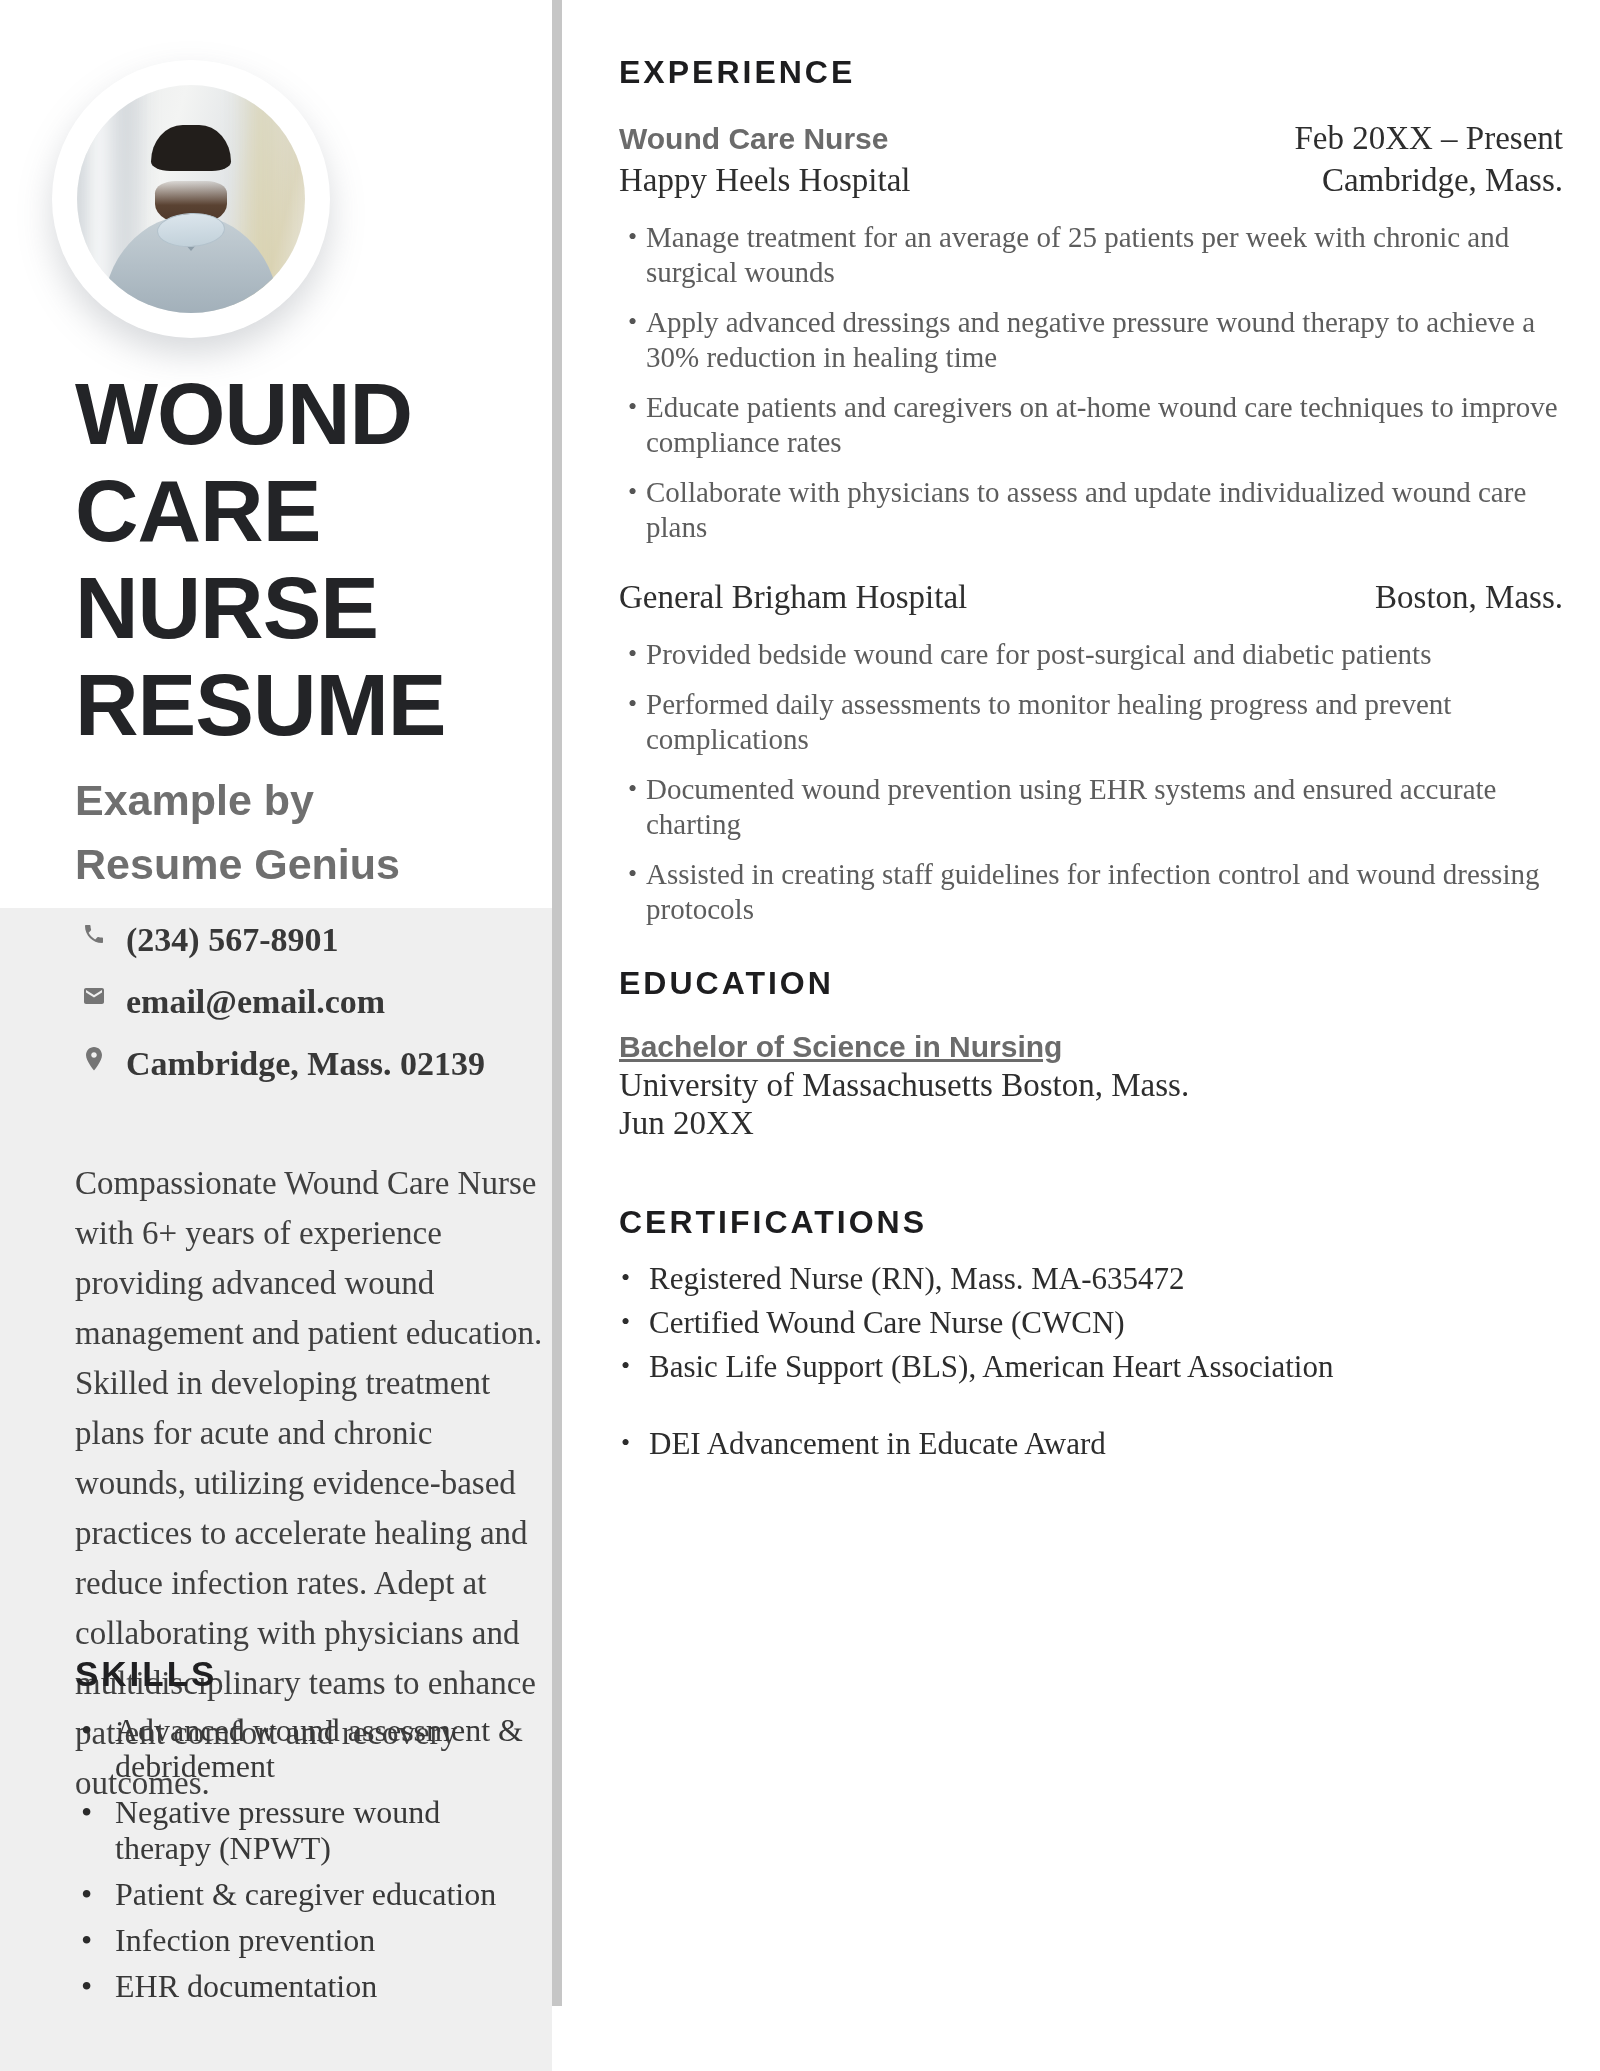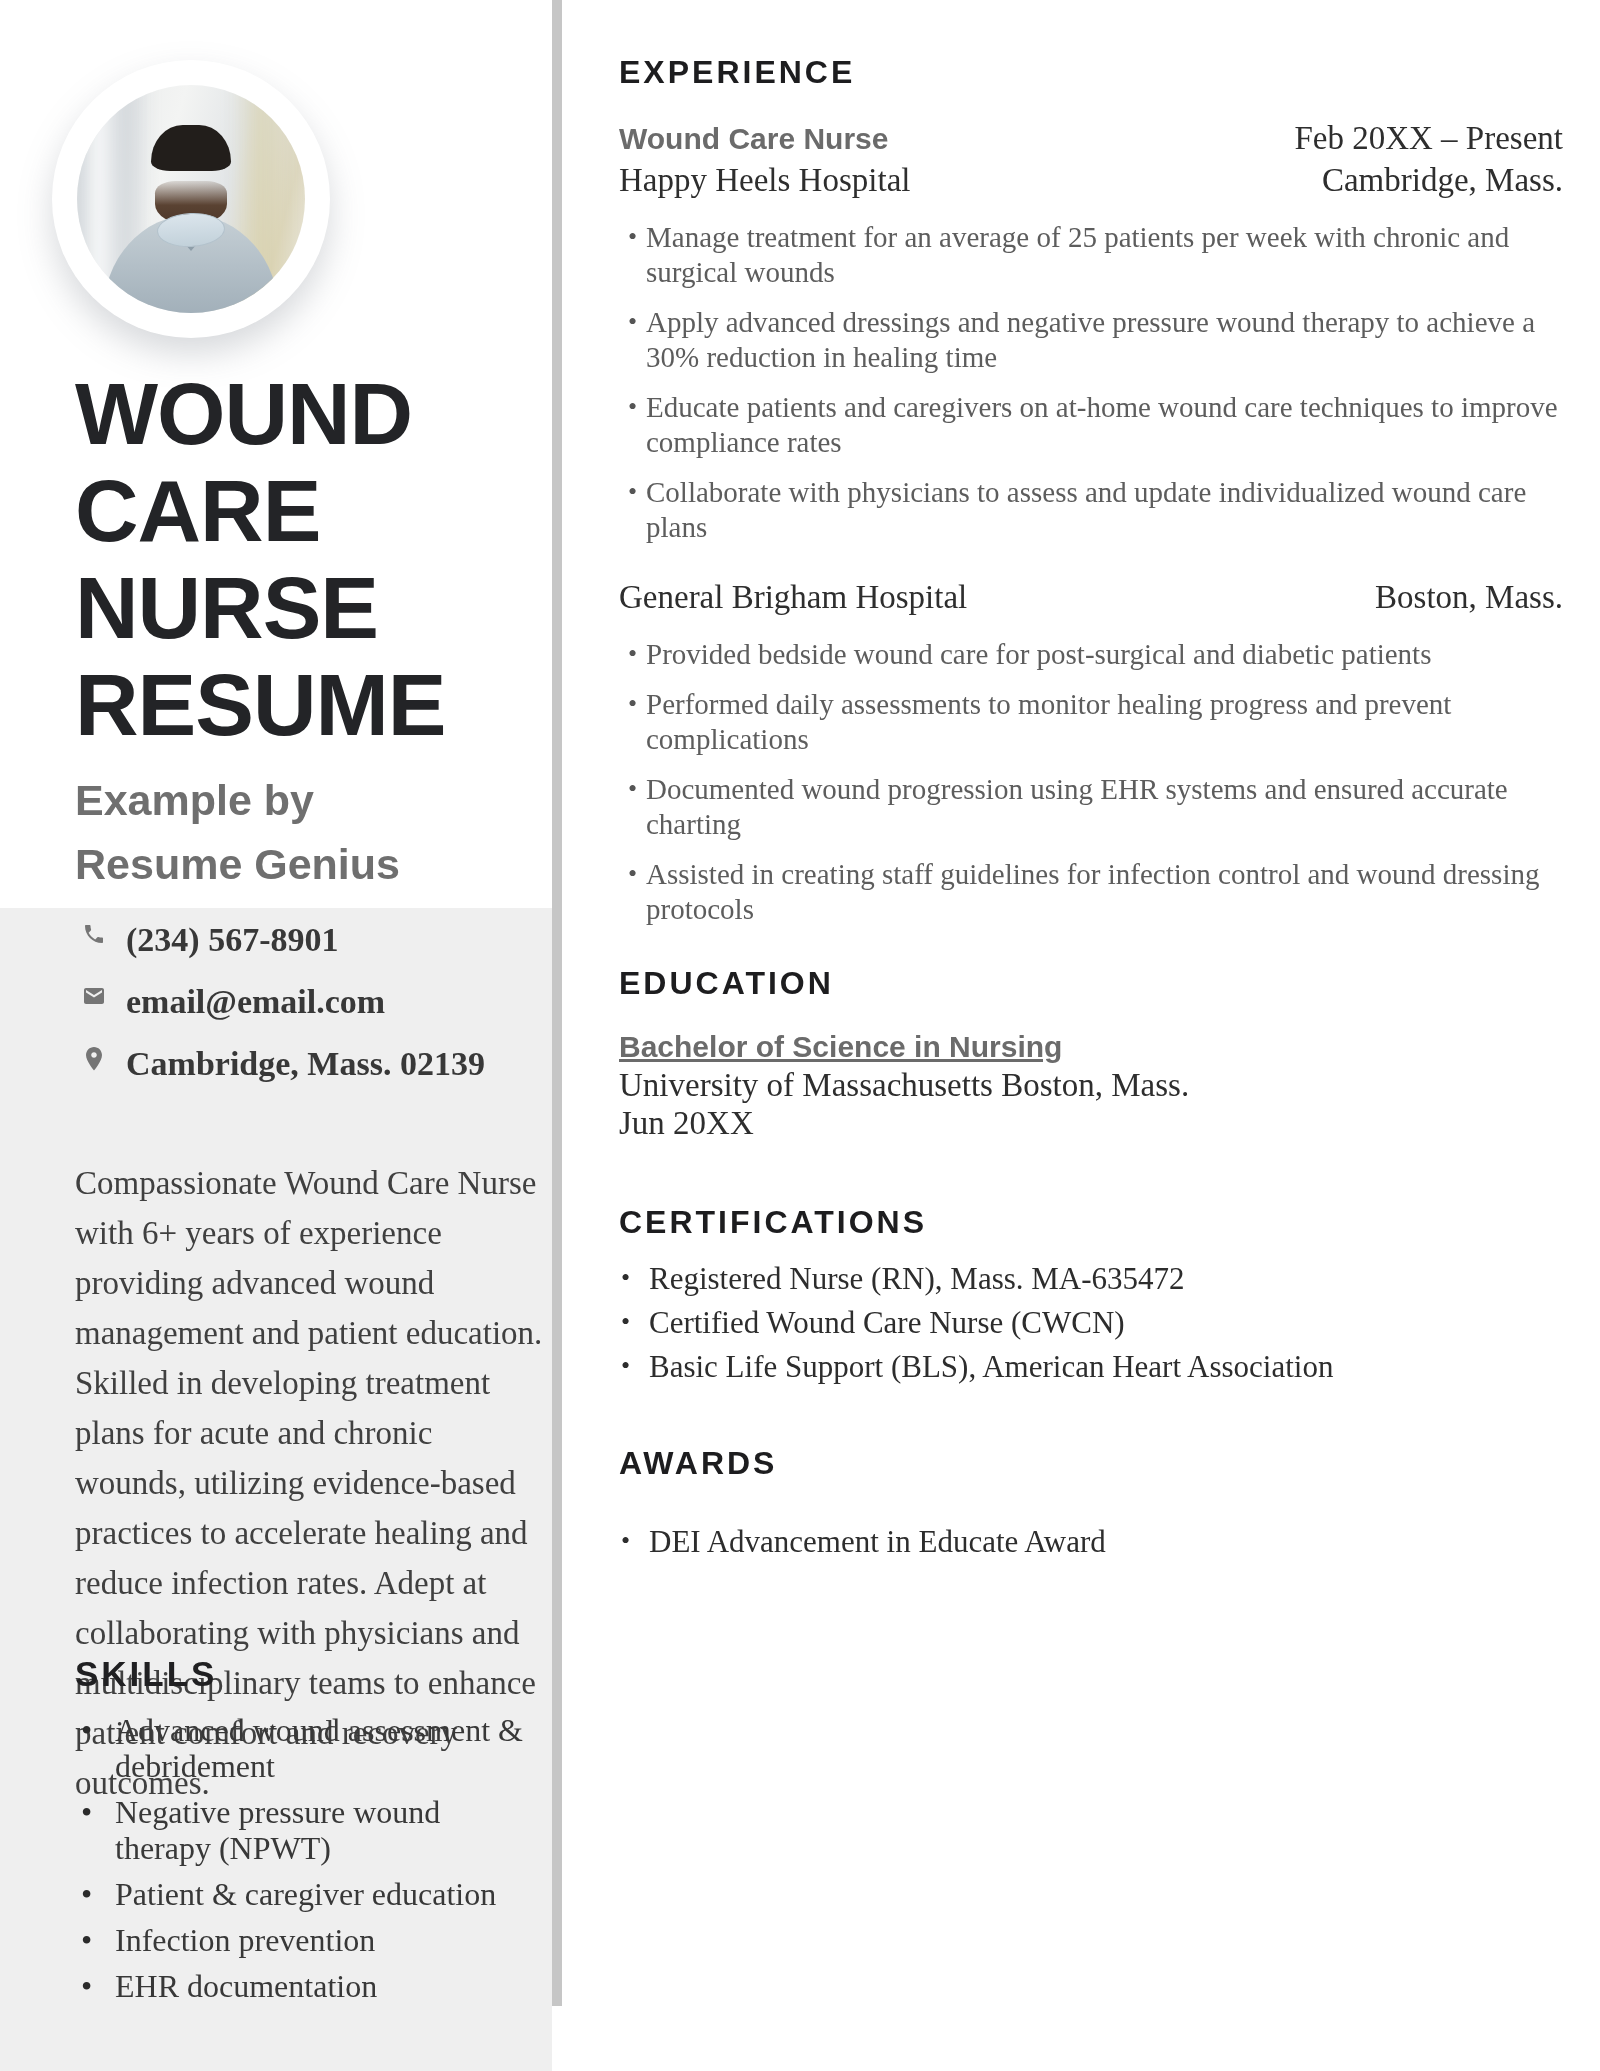--- a/index.html
+++ b/index.html
@@ -202,35 +202,34 @@
   </div>
 
   <div class="job">
     <div class="job-row2">
       <span class="serif-dark">General Brigham Hospital</span>
       <span class="serif-dark">Boston, Mass.</span>
     </div>
     <ul class="bullets">
       <li>Provided bedside wound care for post-surgical and diabetic patients</li>
       <li>Performed daily assessments to monitor healing progress and prevent complications</li>
-      <li>Documented wound progression using EHR systems and ensured accurate charting</li>
+      <li>Documented wound prevention using EHR systems and ensured accurate charting</li>
       <li>Assisted in creating staff guidelines for infection control and wound dressing protocols</li>
     </ul>
   </div>
 
   <h2 class="sec-heading h-edu">EDUCATION</h2>
   <div class="edu-degree">Bachelor of Science in Nursing</div>
   <div class="edu-line">University of Massachusetts Boston, Mass.</div>
   <div class="edu-line">Jun 20XX</div>
 
   <h2 class="sec-heading h-cert">CERTIFICATIONS</h2>
   <ul class="plain-list">
     <li>Registered Nurse (RN), Mass. MA-635472</li>
     <li>Certified Wound Care Nurse (CWCN)</li>
     <li>Basic Life Support (BLS), American Heart Association</li>
   </ul>
 
-  <h2 class="sec-heading h-awards">AWARDS</h2>
   <ul class="plain-list awards-list">
     <li>DEI Advancement in Educate Award</li>
   </ul>
 
 </div>
 
 </body></html>

